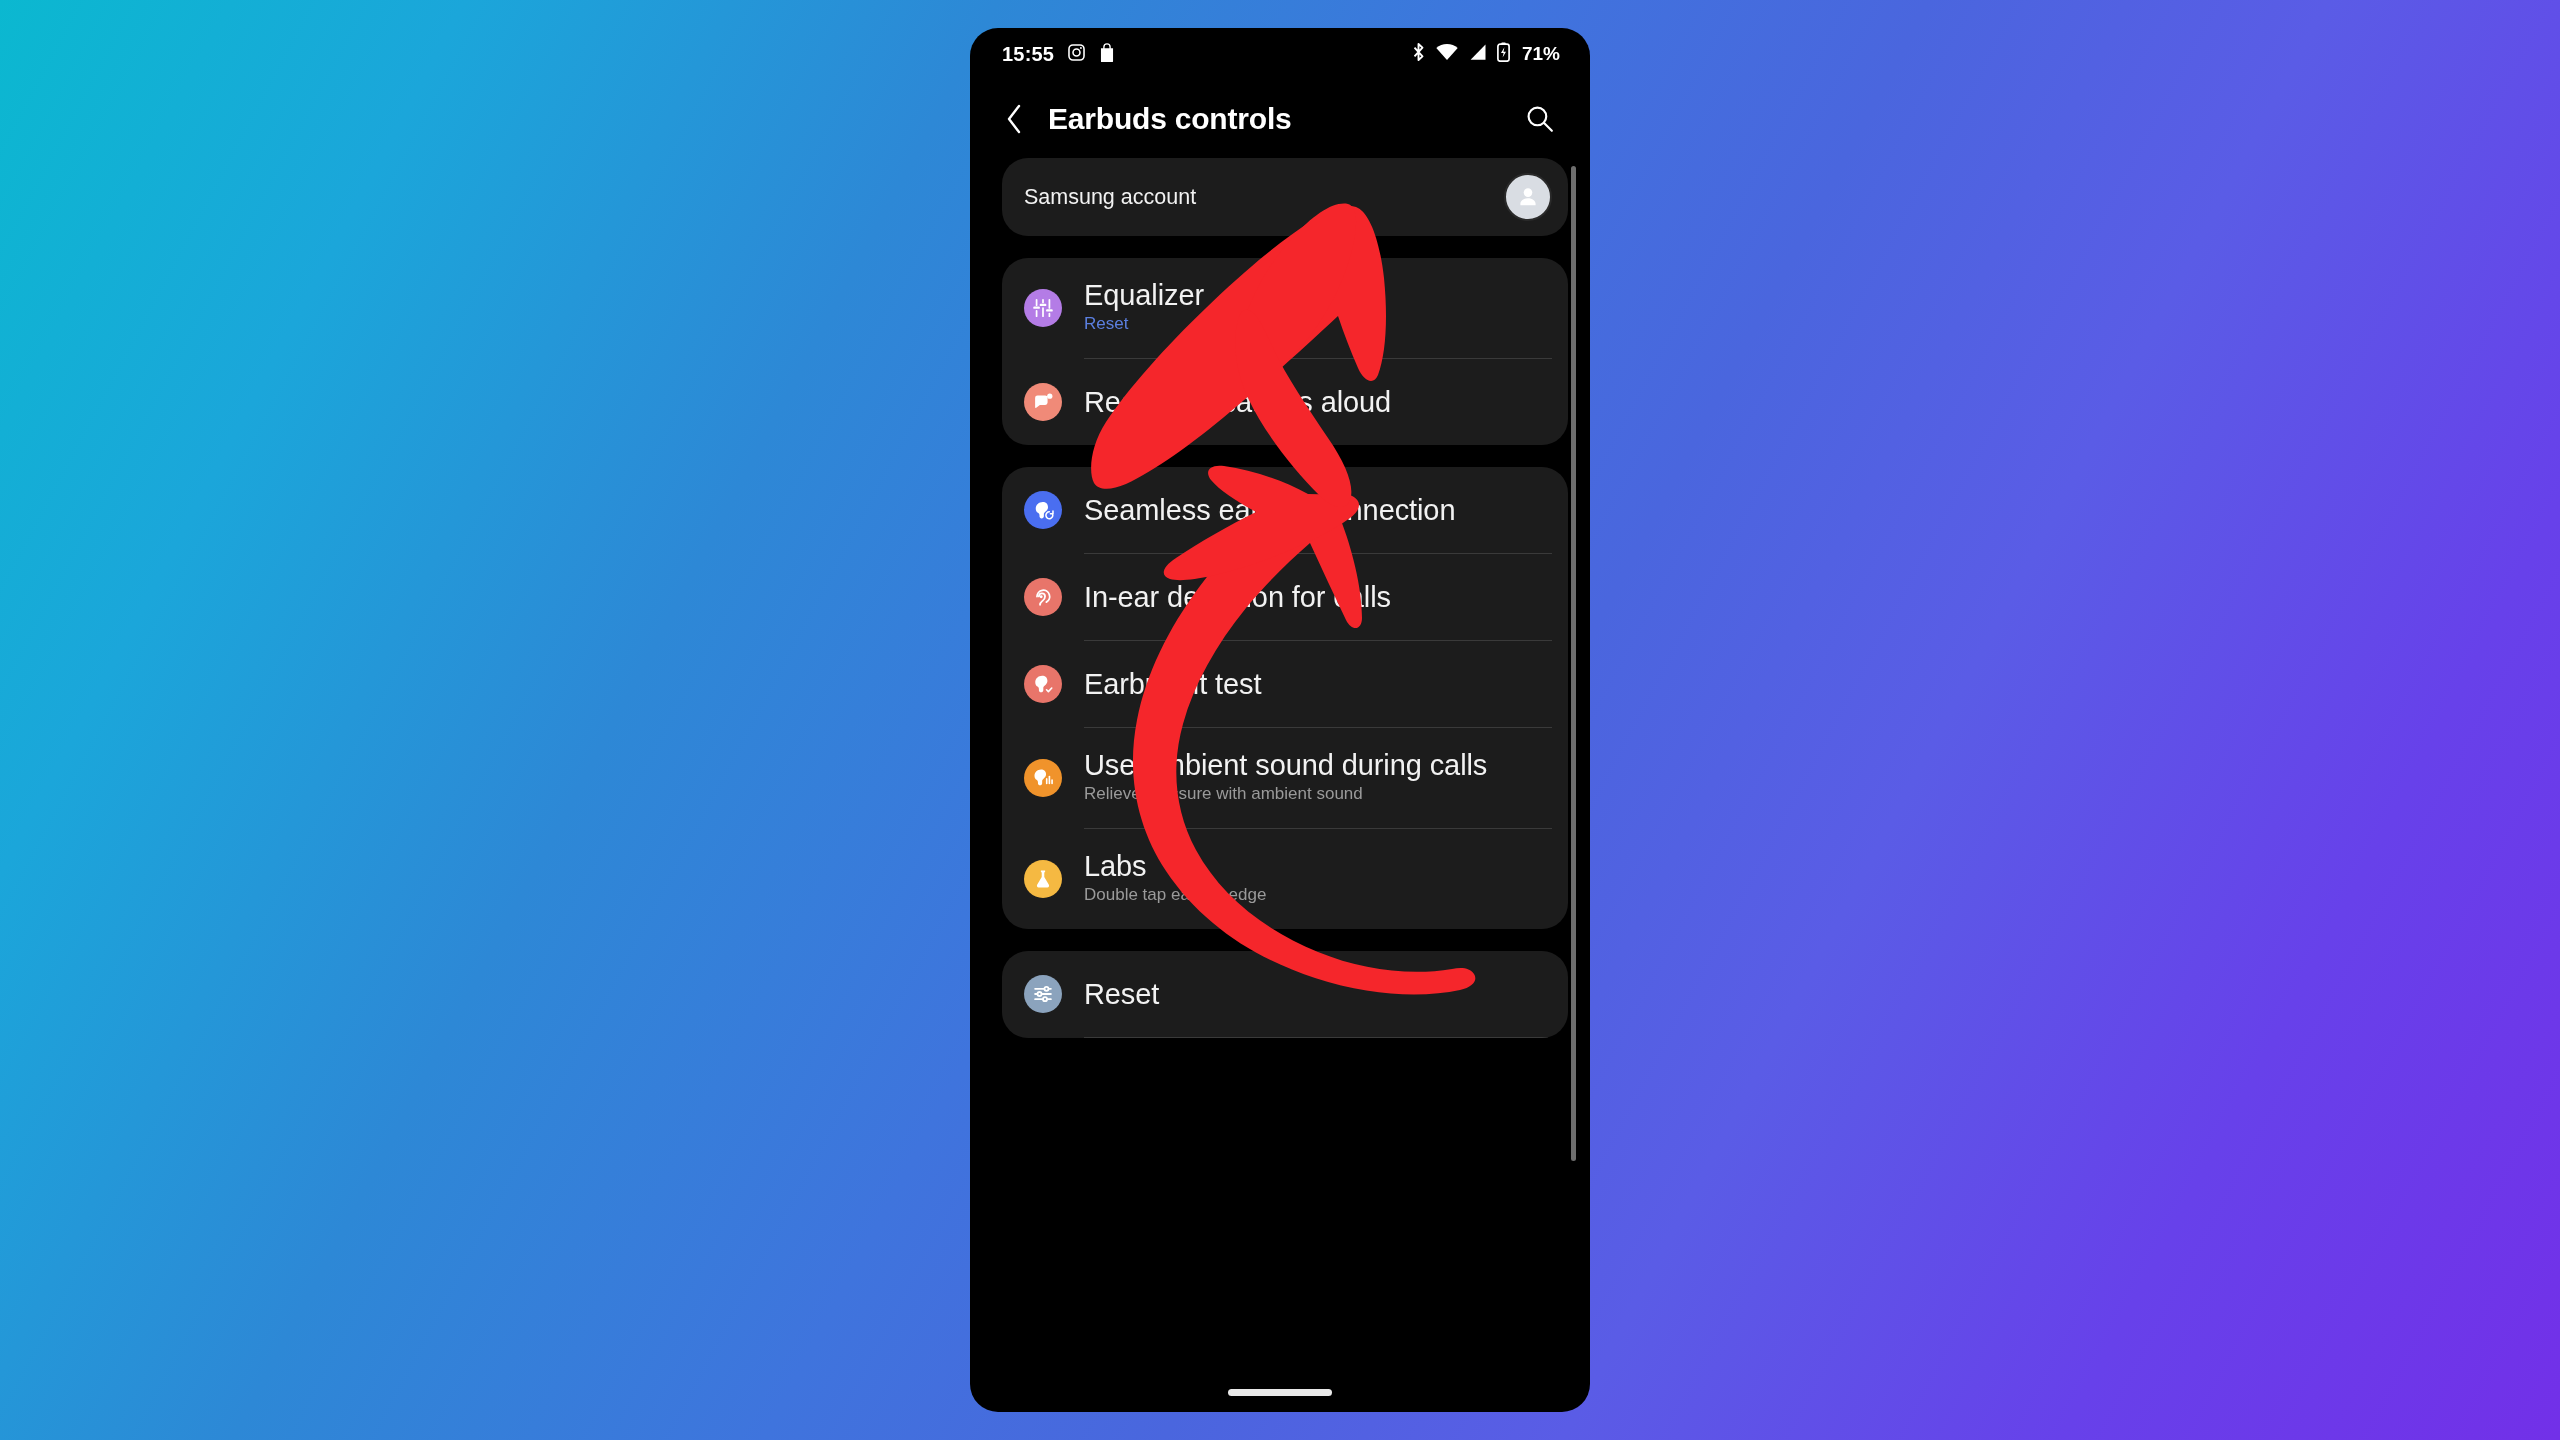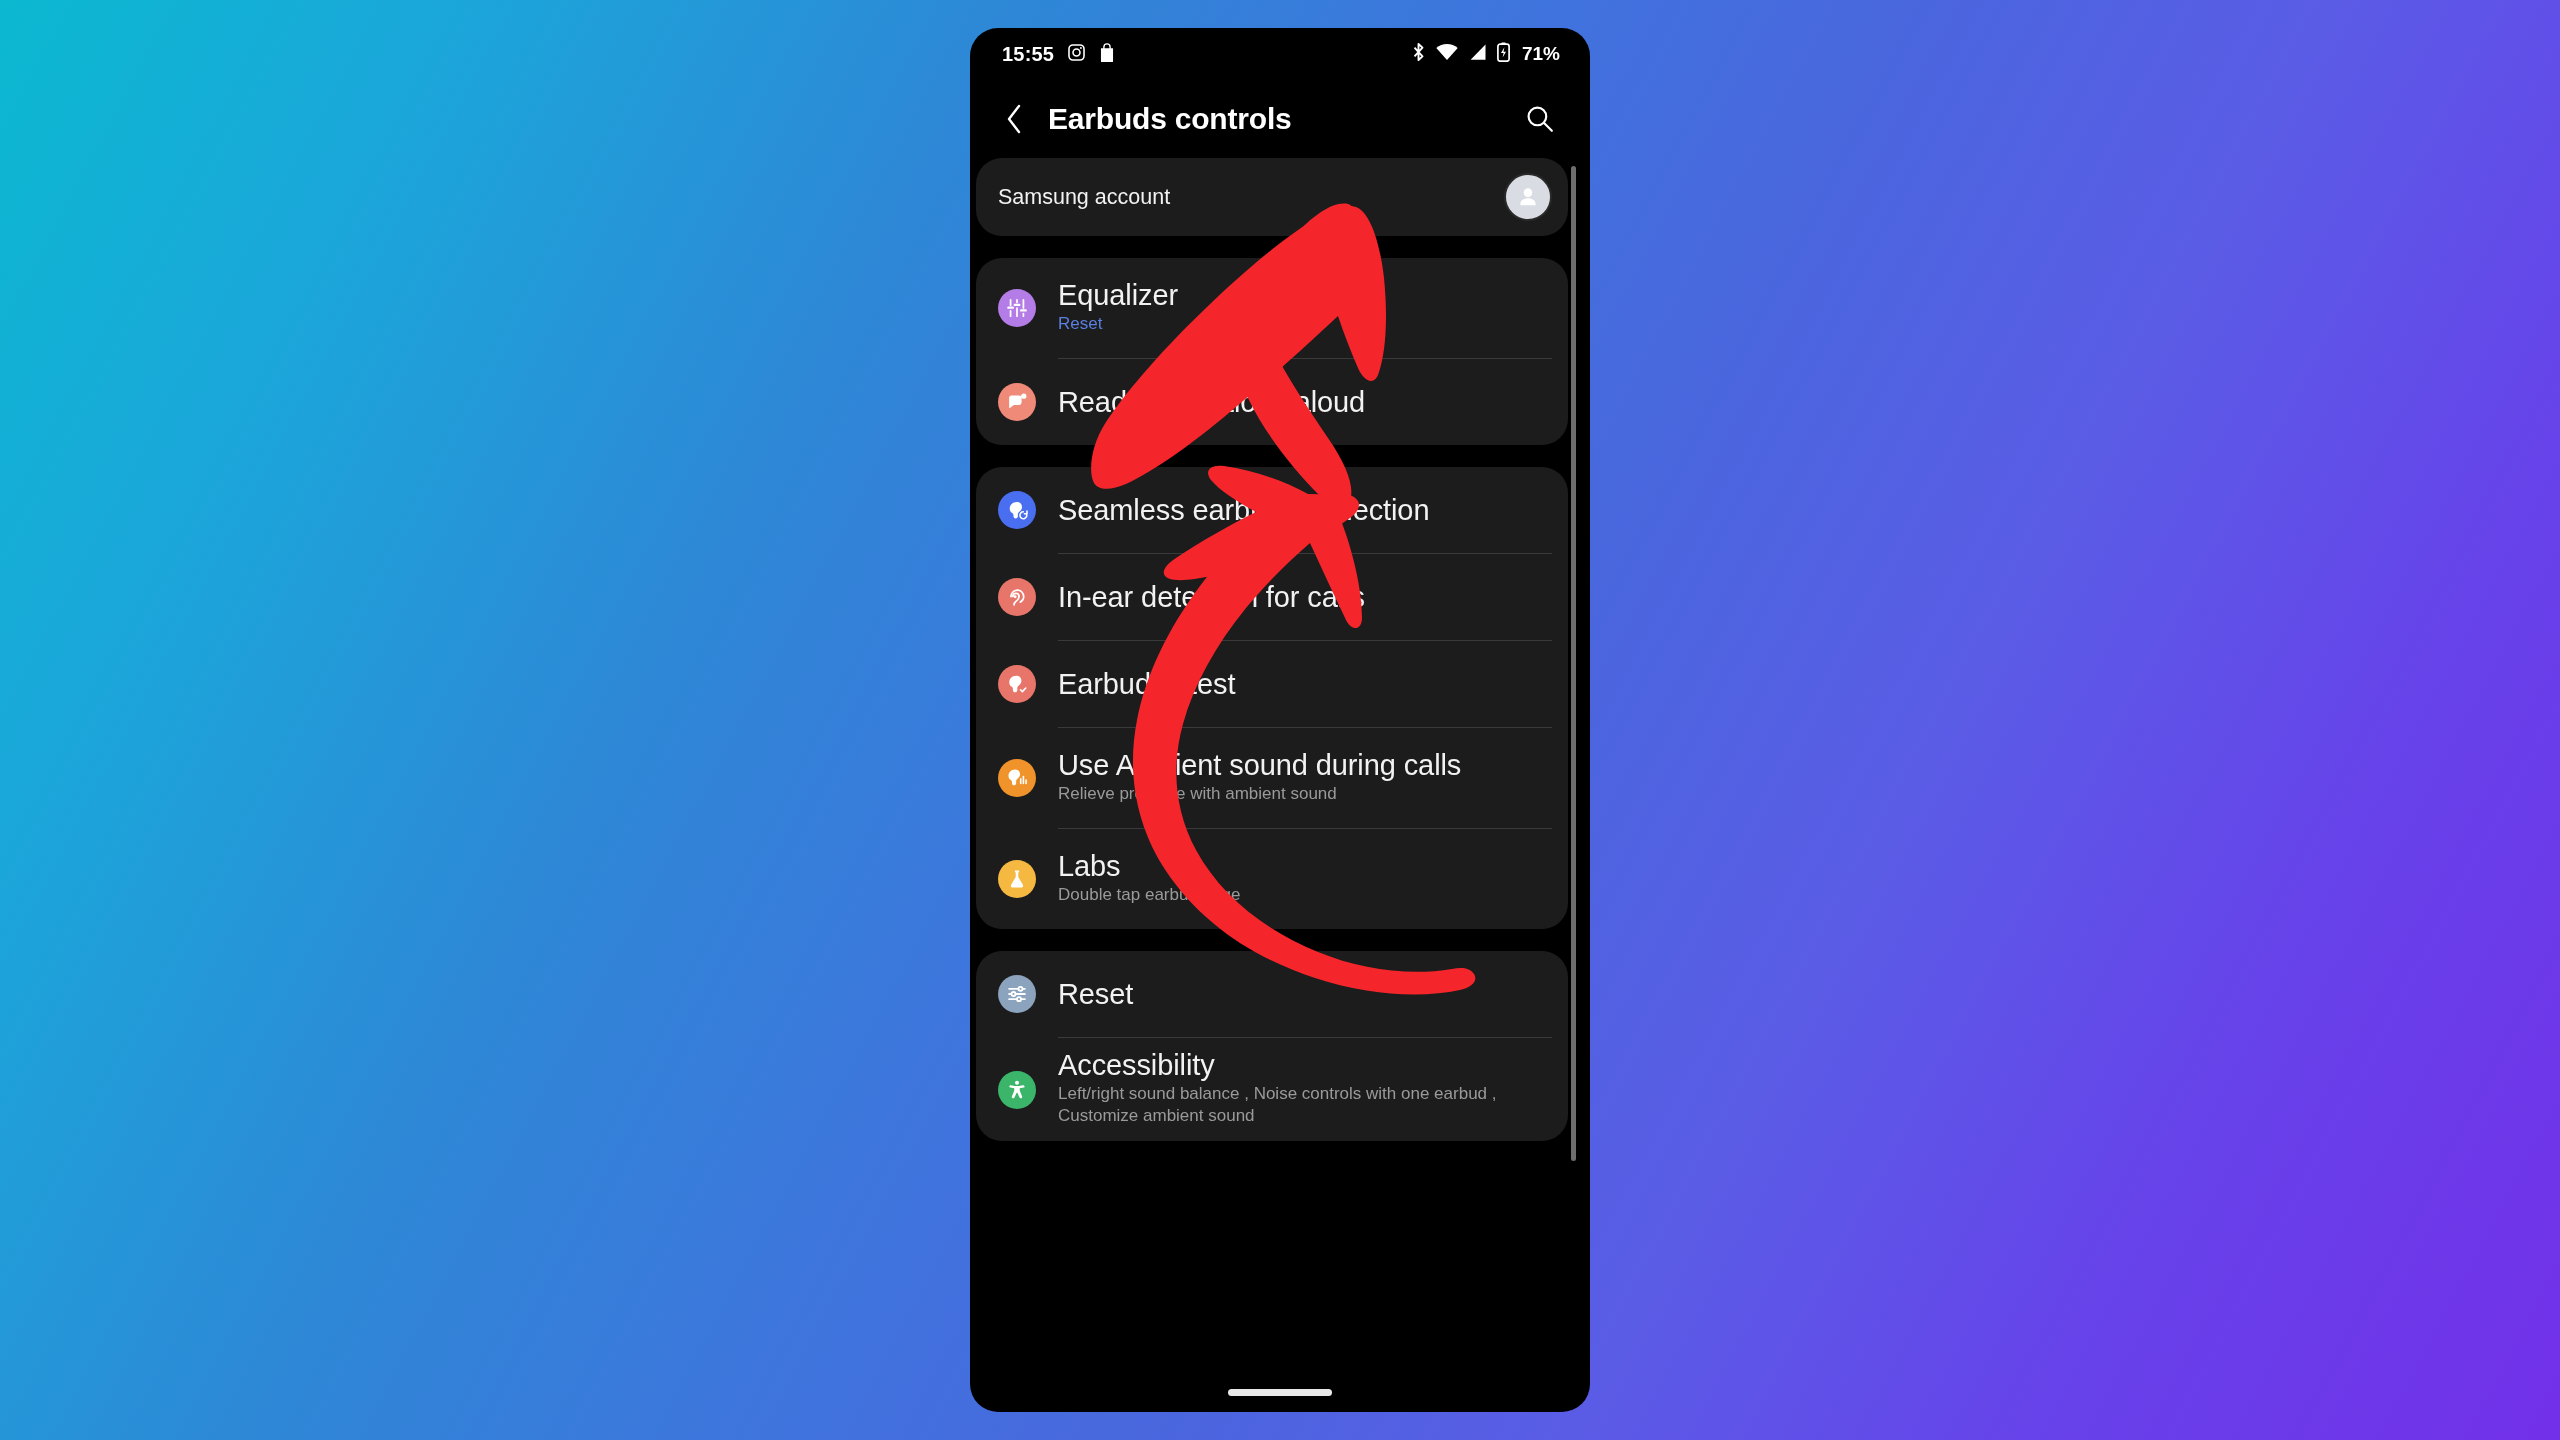--- a/index.html
+++ b/index.html
@@ -69,21 +69,21 @@
   #search-btn {
     margin-left: auto;
     width: 44px; height: 44px;
     display: flex; align-items: center; justify-content: center;
     cursor: pointer;
   }
   
   #scroll {
     position: relative;
     flex: 1 1 auto;
-    padding: 0 22px 0 6px;
+    padding: 0 22px 0 32px;
     overflow: hidden;
   }
   .card {
     background: #1c1c1c;
     border-radius: 26px;
     margin-bottom: 22px;
     overflow: hidden;
   }
   .row {
     position: relative;
@@ -351,32 +351,20 @@
               <circle cx="15.8" cy="6.4" r="2.2" fill="#8ba3bd"></circle>
               <circle cx="8.2" cy="12" r="2.2" fill="#8ba3bd"></circle>
               <circle cx="14.2" cy="17.6" r="2.2" fill="#8ba3bd"></circle>
             </svg>
           </div>
           <div class="row-text">
             <div class="row-title">Reset</div>
           </div>
         </div>
         <div class="divider"></div>
-        <div class="row tall">
-          <div class="row-icon" style="background:#3bb56a">
-            <svg width="22" height="22" viewBox="0 0 24 24" fill="#fff">
-              <circle cx="12" cy="4.2" r="2.2"></circle>
-              <path d="M20.3 7.8c.2.8-.3 1.5-1 1.6l-4.3.8v2.3l2.6 6.6c.3.8-.1 1.6-.9 1.9s-1.6-.1-1.9-.9L12.4 15h-.8l-2.4 5.1c-.3.8-1.1 1.2-1.9.9s-1.2-1.1-.9-1.9l2.6-6.6v-2.3l-4.3-.8c-.7-.1-1.2-.8-1-1.6s.8-1.2 1.6-1l4.1.8h4.8l4.1-.8c.8-.2 1.5.3 1.6 1z"></path>
-            </svg>
-          </div>
-          <div class="row-text">
-            <div class="row-title">Accessibility</div>
-            <div class="row-sub">Left/right sound balance , Noise controls with one earbud , Customize ambient sound</div>
-          </div>
-        </div>
       </div>
 
 
       <div id="scrollbar-track">
         <div id="scrollbar-thumb"></div>
       </div>
     </div>
 
     <div id="navbar">
       <div id="nav-pill"></div>

